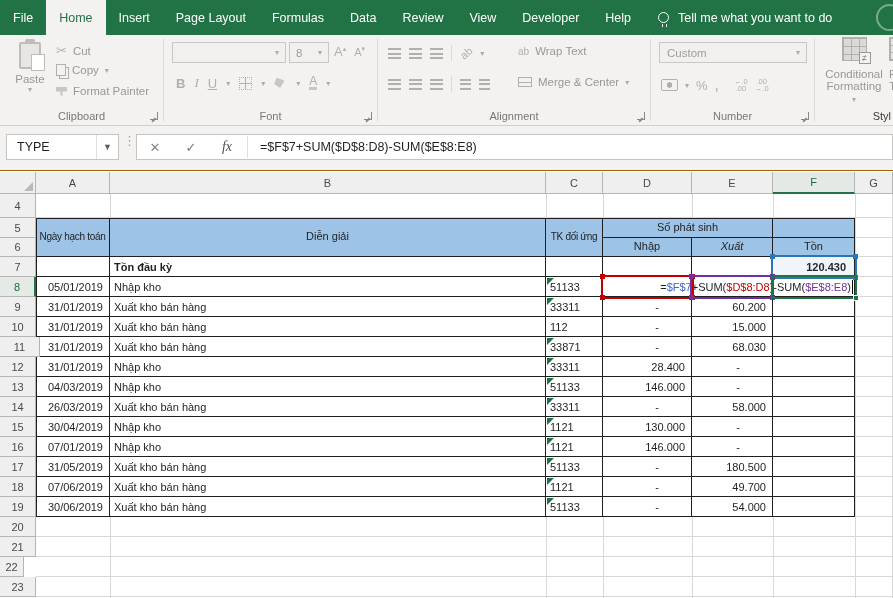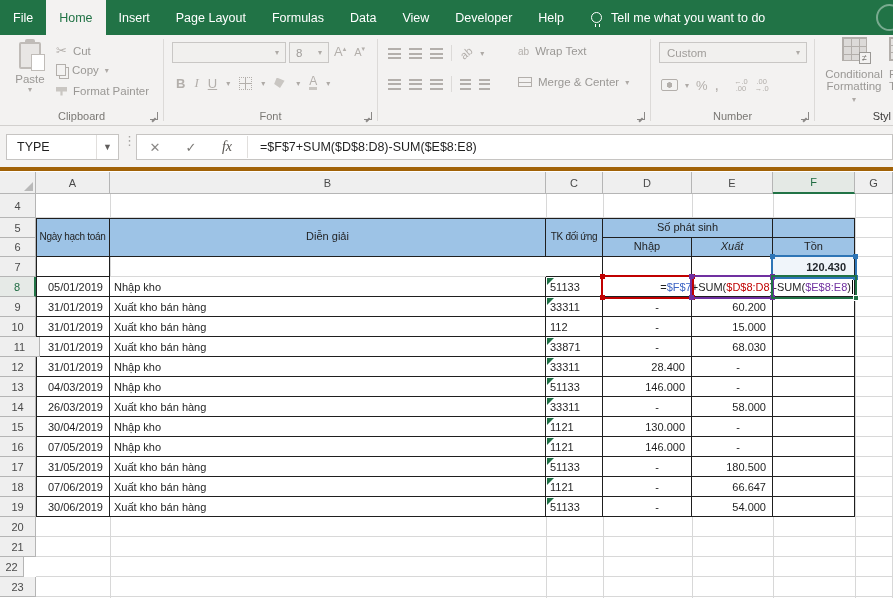--- a/index.html
+++ b/index.html
@@ -51,21 +51,21 @@
     display:flex; flex-direction:column; align-items:center; }
   .clipic { width:22px; height:27px; border:2px solid #c0bcb8; border-radius:2px;
     position:relative; background:#e8e6e4; margin-top:3px; }
   .clipic:before { content:""; position:absolute; left:4px; top:-5px; width:10px; height:5px;
     background:#c0bcb8; border-radius:2px 2px 0 0; }
   .clipic:after { content:""; position:absolute; right:-6px; bottom:-4px; width:12px; height:15px;
     background:#fff; border:1.5px solid #c0bcb8; }
 
   
   #fbar { position:absolute; left:0; top:126px; width:893px; height:45px;
-    background:#f3f2f1; border-bottom:4px solid #a16207; }
+    background:#f3f2f1; border-bottom:1px solid #a16207; }
   #namebox { position:absolute; left:6px; top:8px; width:113px; height:26px; background:#fff;
     border:1px solid #c6c4c2; display:flex; align-items:center; }
   #namebox .nbt { padding-left:10px; font-size:12.5px; color:#1f1f1f; flex:1; }
   #namebox .nbarr { width:22px; text-align:center; font-size:9px; color:#605e5c;
     border-left:1px solid #e1dfdd; align-self:stretch; display:flex;
     align-items:center; justify-content:center; }
   #grip { position:absolute; left:123px; top:12px; color:#a8a6a4; font-size:13px;
     letter-spacing:0; line-height:6px; }
   #fpanel { position:absolute; left:136px; top:8px; width:757px; height:26px; background:#fff;
     border:1px solid #c6c4c2; display:flex; align-items:center; }
@@ -116,20 +116,21 @@
 
 <div id="app">
 
   <div id="tabbar">
     <div class="tab">File</div>
     <div class="tab active">Home</div>
     <div class="tab">Insert</div>
     <div class="tab">Page Layout</div>
     <div class="tab">Formulas</div>
     <div class="tab">Data</div>
+    <div class="tab">Review</div>
     <div class="tab">View</div>
     <div class="tab">Developer</div>
     <div class="tab">Help</div>
     <div id="tellme">
       <span class="bulb"></span>
       <span>Tell me what you want to do</span>
     </div>
     <div id="cornercircle"></div>
   </div>
 
@@ -209,20 +210,21 @@
         <span class="bars"></span>
         <span style="width:1px;height:16px;background:#dcdad8;"></span>
         <span class="bars short"></span>
         <span class="bars short"></span>
       </div>
       <div class="rrow" style="left:140px;top:41px;">
         <span class="sq" style="width:14px;height:10px;background:linear-gradient(#b3afab,#b3afab) center/14px 1px no-repeat,#f3f2f1;"></span>
         <span class="rlbl">Merge &amp; Center</span>
         <span class="dd">▾</span>
       </div>
+      <div class="glabel">Alignment</div>
       <div class="launcher"></div>
     </div>
     <div class="gsep" style="left:650px;"></div>
 
     <div class="rgroup" style="left:651px;width:163px;">
       <div class="combo" style="position:absolute;left:8px;top:7px;width:148px;">
         <span style="padding-left:7px;">Custom</span>
           <span class="arr">▾</span>
       </div>
       <div class="rrow" style="left:10px;top:41px;gap:7px;">
@@ -332,20 +334,21 @@
       <div class="rh" style="left: 0px; top: 405px; width: 36px; height: 20px;">23</div>
       <div class="th tight" style="left: 36px; top: 46px; width: 74px; height: 39px;">Ngày hạch toán</div>
       <div class="th" style="left: 110px; top: 46px; width: 436px; height: 39px;">Diễn giải</div>
       <div class="th tight" style="left: 546px; top: 46px; width: 57px; height: 39px;">TK đối ứng</div>
       <div class="th" style="left: 603px; top: 46px; width: 170px; height: 20px;">Số phát sinh</div>
       <div class="th" style="left: 603px; top: 66px; width: 89px; height: 19px;">Nhập</div>
       <div class="th" style="left: 692px; top: 66px; width: 81px; height: 19px; font-style: italic;">Xuất</div>
       <div class="th" style="left: 773px; top: 46px; width: 82px; height: 20px;"></div>
       <div class="th" style="left: 773px; top: 66px; width: 82px; height: 19px;">Tồn</div>
       <div class="td" style="left: 36px; top: 85px; width: 74px; height: 20px;"></div>
+      <div class="td b l" style="left: 110px; top: 85px; width: 436px; height: 20px;">Tồn đầu kỳ</div>
       <div class="td" style="left: 546px; top: 85px; width: 57px; height: 20px;"></div>
       <div class="td" style="left: 603px; top: 85px; width: 89px; height: 20px;"></div>
       <div class="td" style="left: 692px; top: 85px; width: 81px; height: 20px;"></div>
       <div class="td b r pr8" style="left: 773px; top: 85px; width: 82px; height: 20px;">120.430</div>
       <div class="td r" style="left: 36px; top: 105px; width: 74px; height: 20px;">05/01/2019</div>
       <div class="td l" style="left: 110px; top: 105px; width: 436px; height: 20px;">Nhập kho</div>
       <div class="td l" style="left: 546px; top: 105px; width: 57px; height: 20px;">51133</div>
       <div class="td" style="left: 603px; top: 105px; width: 89px; height: 20px;"></div>
       <div class="td" style="left: 692px; top: 105px; width: 81px; height: 20px;"></div>
       <div class="td" style="left: 773px; top: 105px; width: 82px; height: 20px;"></div>
@@ -391,39 +394,39 @@
       <div class="td r" style="left: 692px; top: 225px; width: 81px; height: 20px;">58.000</div>
       <div class="td" style="left: 773px; top: 225px; width: 82px; height: 20px;"></div>
       <div class="tri" style="left: 547px; top: 226px; width: 0px; height: 0px;"></div>
       <div class="td r" style="left: 36px; top: 245px; width: 74px; height: 20px;">30/04/2019</div>
       <div class="td l" style="left: 110px; top: 245px; width: 436px; height: 20px;">Nhập kho</div>
       <div class="td l" style="left: 546px; top: 245px; width: 57px; height: 20px;">1121</div>
       <div class="td r" style="left: 603px; top: 245px; width: 89px; height: 20px;">130.000</div>
       <div class="td dash" style="left: 692px; top: 245px; width: 81px; height: 20px;">-</div>
       <div class="td" style="left: 773px; top: 245px; width: 82px; height: 20px;"></div>
       <div class="tri" style="left: 547px; top: 246px; width: 0px; height: 0px;"></div>
-      <div class="td r" style="left: 36px; top: 265px; width: 74px; height: 20px;">07/05/2019</div>
+      <div class="td r" style="left: 36px; top: 265px; width: 74px; height: 20px;">07/01/2019</div>
       <div class="td l" style="left: 110px; top: 265px; width: 436px; height: 20px;">Nhập kho</div>
       <div class="td l" style="left: 546px; top: 265px; width: 57px; height: 20px;">1121</div>
       <div class="td r" style="left: 603px; top: 265px; width: 89px; height: 20px;">146.000</div>
       <div class="td dash" style="left: 692px; top: 265px; width: 81px; height: 20px;">-</div>
       <div class="td" style="left: 773px; top: 265px; width: 82px; height: 20px;"></div>
       <div class="tri" style="left: 547px; top: 266px; width: 0px; height: 0px;"></div>
       <div class="td r" style="left: 36px; top: 285px; width: 74px; height: 20px;">31/05/2019</div>
       <div class="td l" style="left: 110px; top: 285px; width: 436px; height: 20px;">Xuất kho bán hàng</div>
       <div class="td l" style="left: 546px; top: 285px; width: 57px; height: 20px;">51133</div>
       <div class="td dash" style="left: 603px; top: 285px; width: 89px; height: 20px;">-</div>
       <div class="td r" style="left: 692px; top: 285px; width: 81px; height: 20px;">180.500</div>
       <div class="td" style="left: 773px; top: 285px; width: 82px; height: 20px;"></div>
       <div class="tri" style="left: 547px; top: 286px; width: 0px; height: 0px;"></div>
       <div class="td r" style="left: 36px; top: 305px; width: 74px; height: 20px;">07/06/2019</div>
       <div class="td l" style="left: 110px; top: 305px; width: 436px; height: 20px;">Xuất kho bán hàng</div>
       <div class="td l" style="left: 546px; top: 305px; width: 57px; height: 20px;">1121</div>
       <div class="td dash" style="left: 603px; top: 305px; width: 89px; height: 20px;">-</div>
-      <div class="td r" style="left: 692px; top: 305px; width: 81px; height: 20px;">66.647</div>
+      <div class="td r" style="left: 692px; top: 305px; width: 81px; height: 20px;">49.700</div>
       <div class="td" style="left: 773px; top: 305px; width: 82px; height: 20px;"></div>
       <div class="tri" style="left: 547px; top: 306px; width: 0px; height: 0px;"></div>
       <div class="td r" style="left: 36px; top: 325px; width: 74px; height: 20px;">30/06/2019</div>
       <div class="td l" style="left: 110px; top: 325px; width: 436px; height: 20px;">Xuất kho bán hàng</div>
       <div class="td l" style="left: 546px; top: 325px; width: 57px; height: 20px;">51133</div>
       <div class="td dash" style="left: 603px; top: 325px; width: 89px; height: 20px;">-</div>
       <div class="td r" style="left: 692px; top: 325px; width: 81px; height: 20px;">54.000</div>
       <div class="td" style="left: 773px; top: 325px; width: 82px; height: 20px;"></div>
       <div class="tri" style="left: 547px; top: 326px; width: 0px; height: 0px;"></div>
       <div class="frame" style="left: 36px; top: 46px; width: 819px; height: 299px;"></div>

